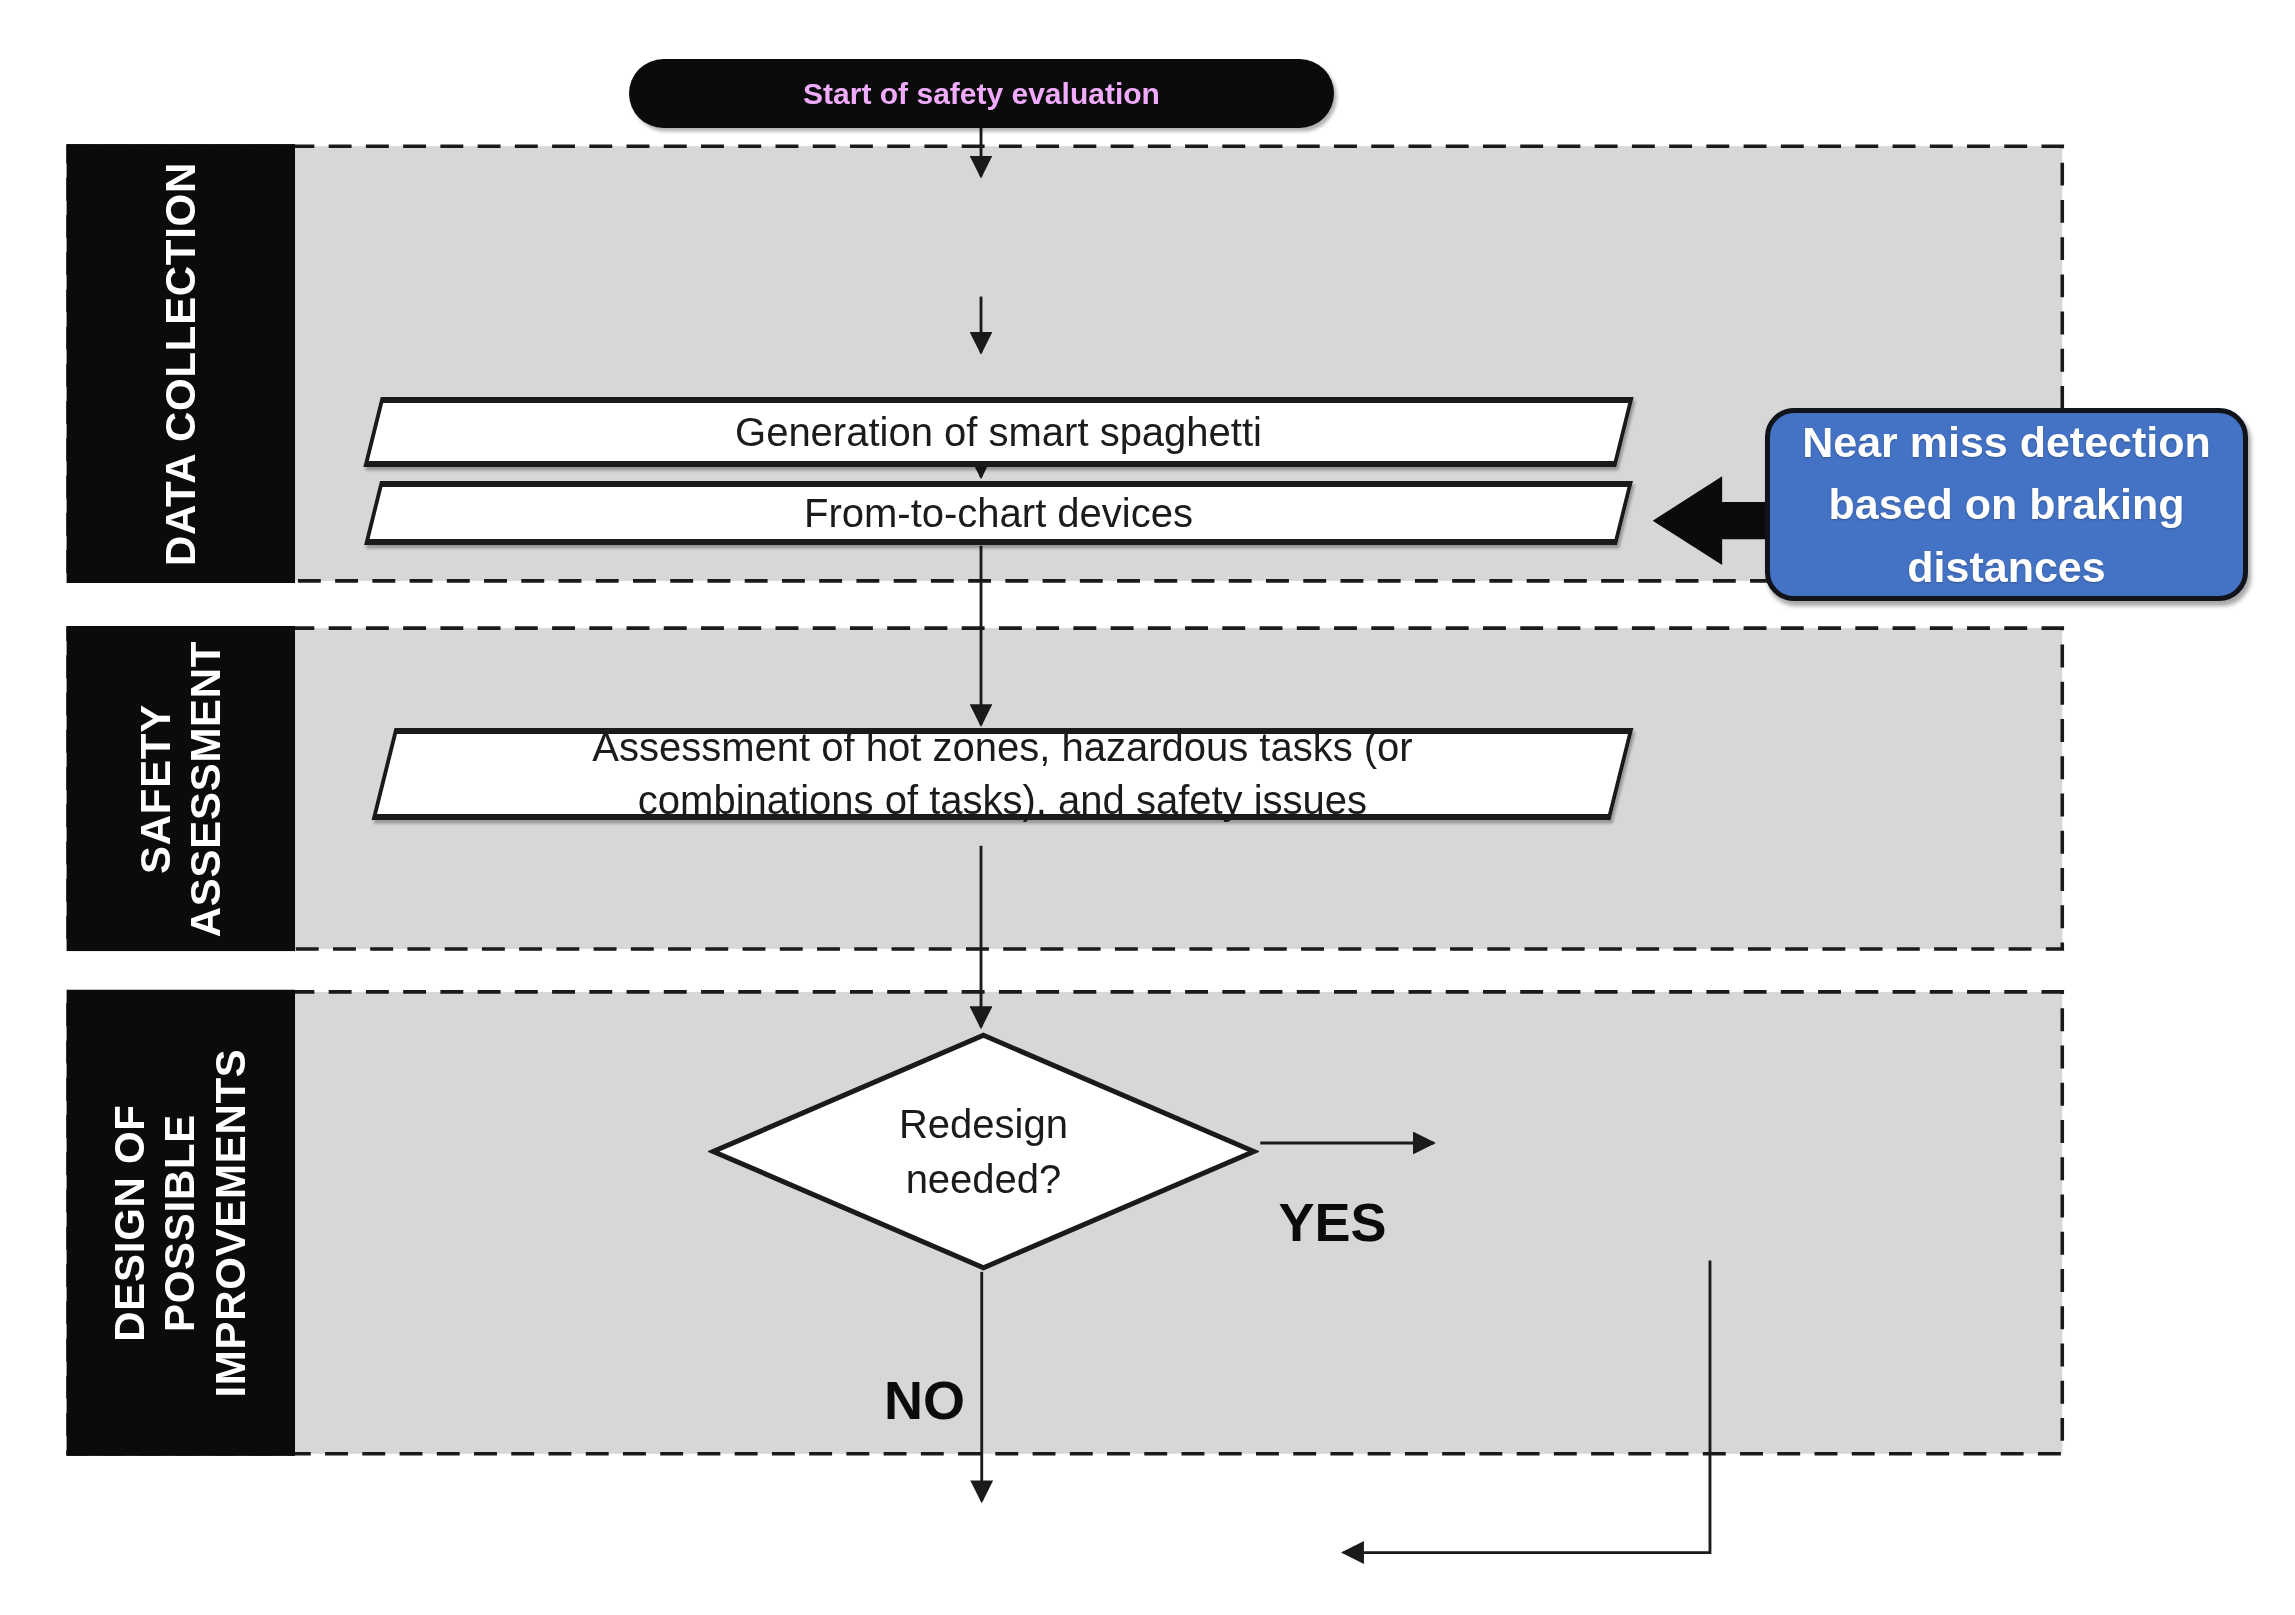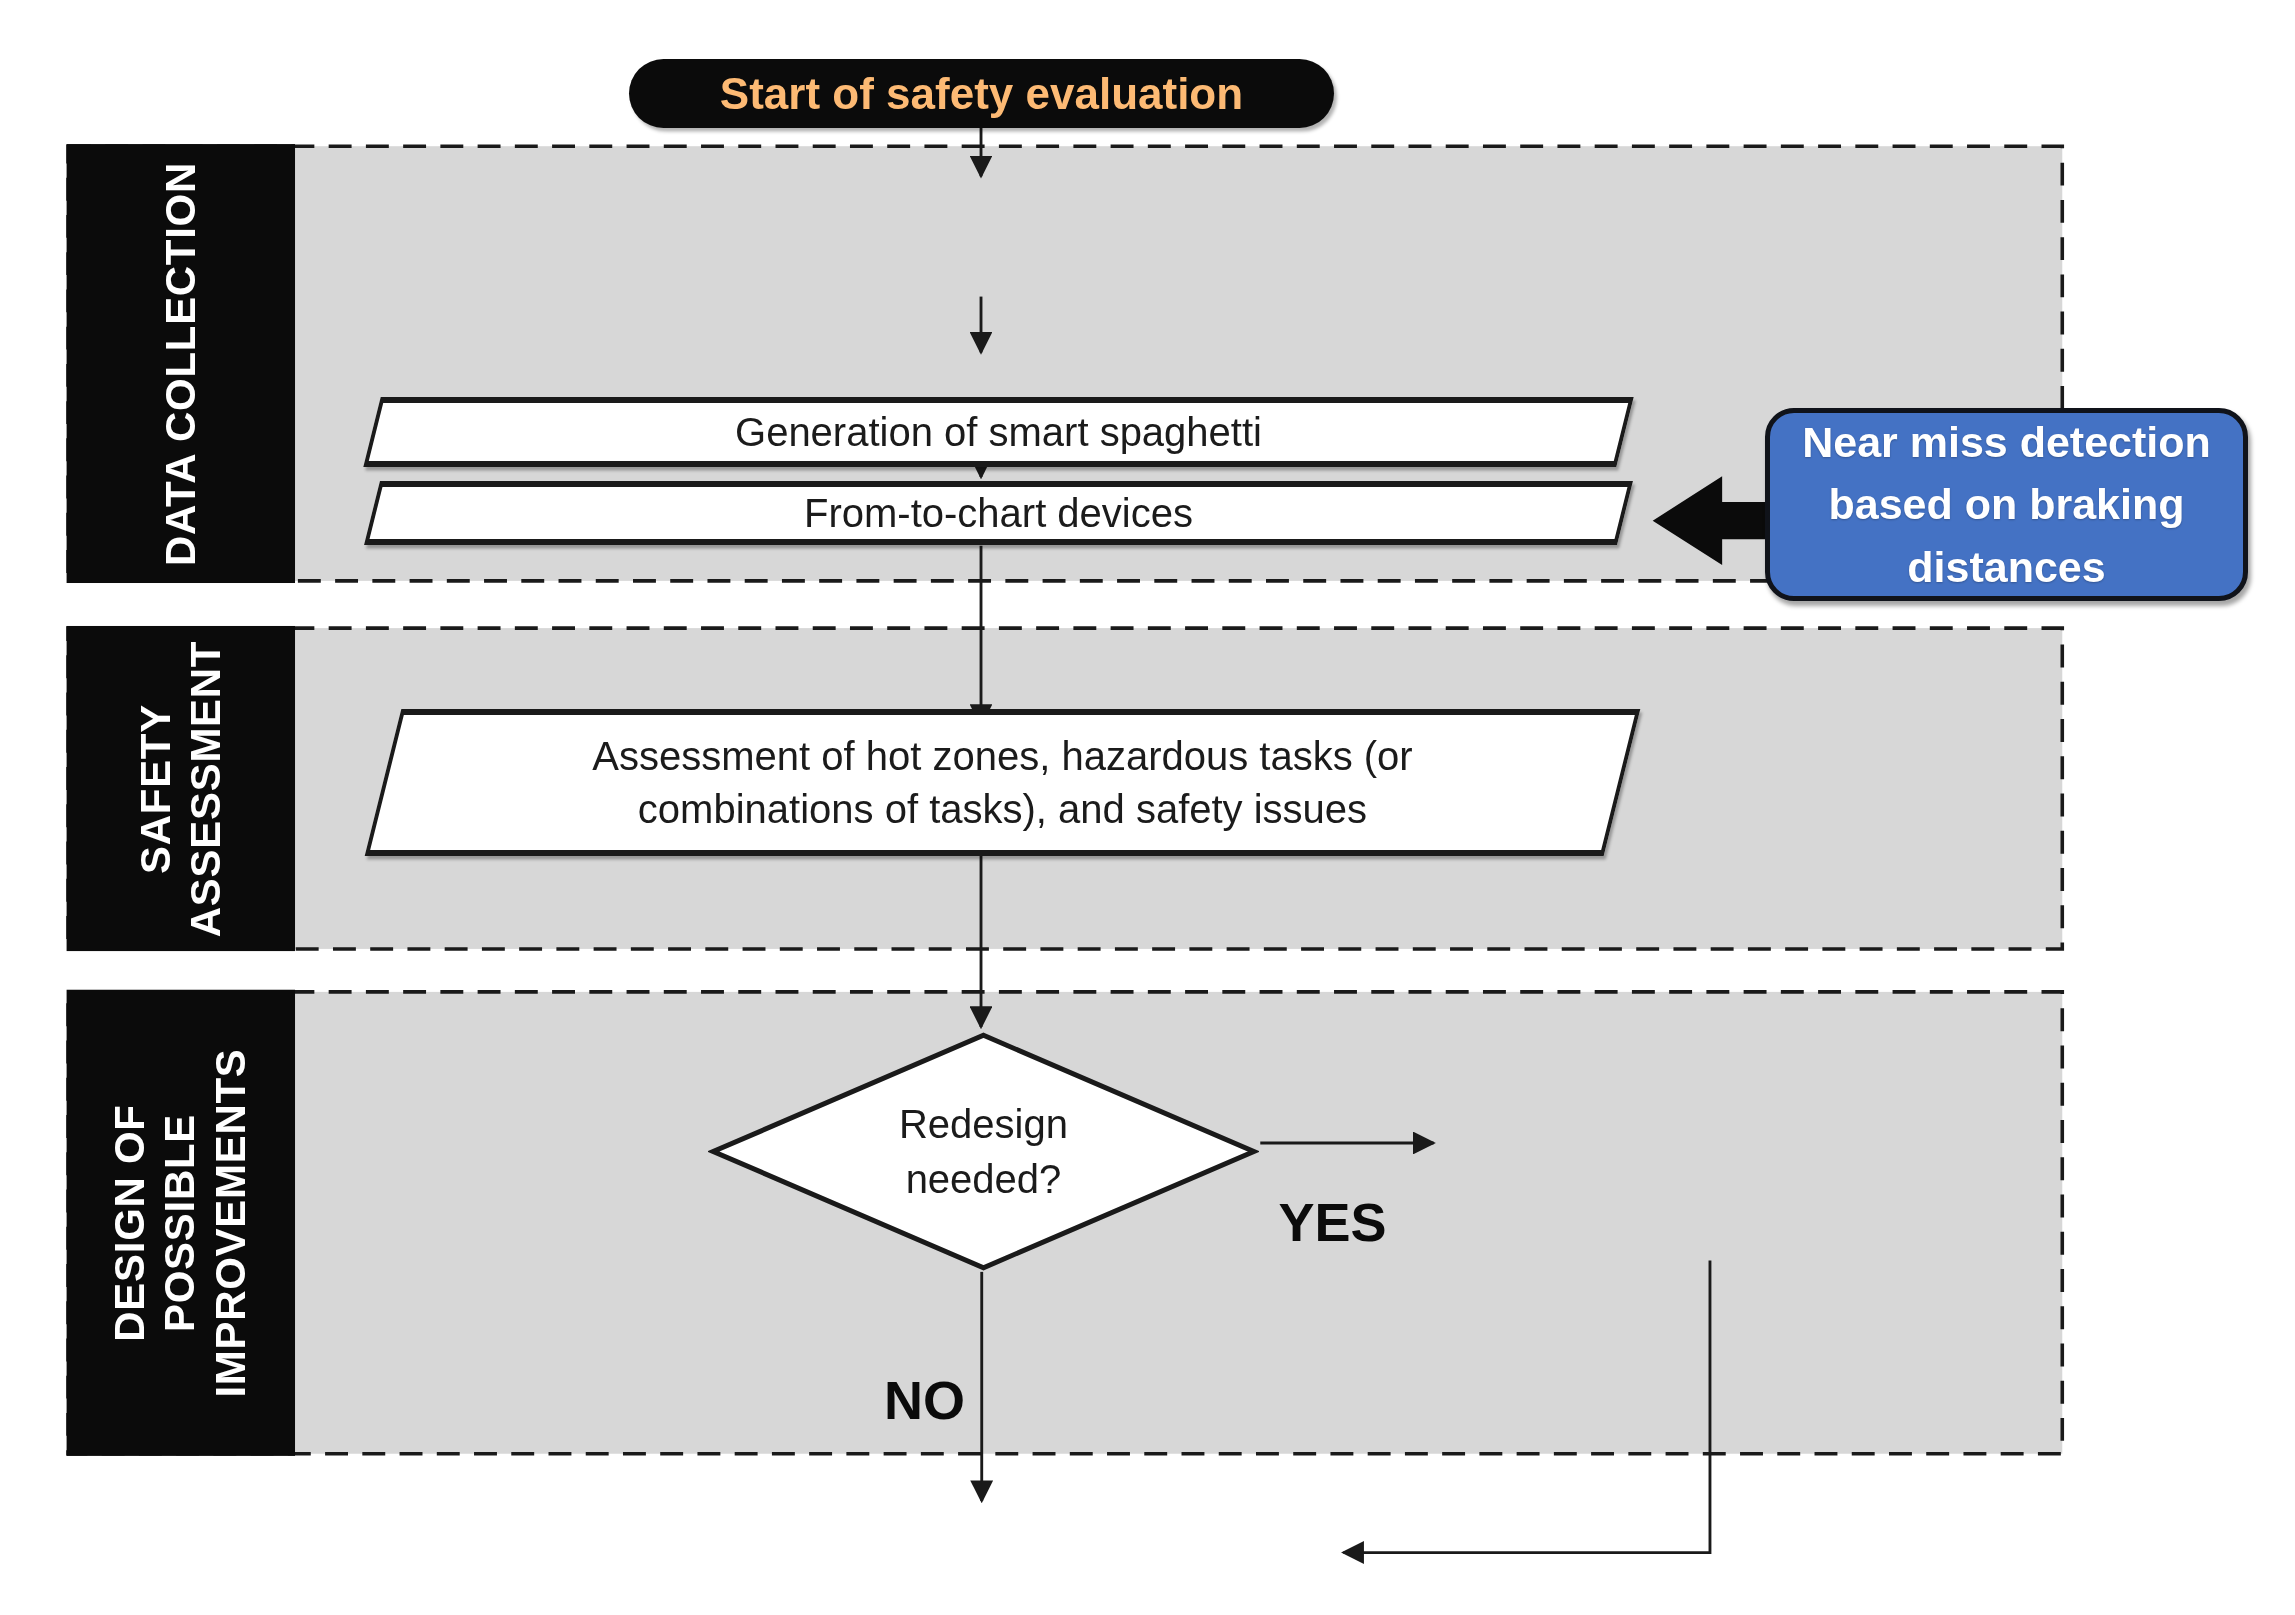--- a/index.html
+++ b/index.html
@@ -28,21 +28,21 @@
   .vlabel-box{z-index:3;}
   .vlabel-box .rot{
     position:absolute;left:50%;top:50%;
     transform:translate(-50%,-50%) rotate(-90deg);
     width:max-content;white-space:pre-line;text-align:center;
     color:#fff;font-weight:bold;font-size:42px;line-height:1.2;letter-spacing:0.7px;
   }
   .pill{
     background:var(--node-black);border-radius:716px;
     display:flex;align-items:center;justify-content:center;
-    color:#fdba74;font-weight:bold;font-size:44px;
+    color:#f0abfc;font-weight:bold;font-size:30px;
     box-shadow:2.9px 3.6px 3.6px rgba(0,0,0,0.3);
   }
   .para{z-index:2;}
   .para .fill{
     position:absolute;inset:0;background:#fff;
     border:4.3px solid var(--line-black);border-top-width:6.4px;border-bottom-width:6.4px;
     transform:skewX(-14deg);
     box-shadow:2.9px 3.6px 2.9px rgba(0,0,0,0.3);
   }
   .para.lean20 .fill{transform:skewX(-20deg);}
@@ -122,21 +122,21 @@
   <div class="abs para" style="left:372px;top:357px;width:1253px;height:70px;margin-top:40px;">
     <div class="fill"></div>
     <div class="ptext">Generation of smart spaghetti</div>
   </div>
 
   <div class="abs para" style="left:372px;top:481px;width:1253px;height:64px;">
     <div class="fill"></div>
     <div class="ptext">From-to-chart devices</div>
   </div>
 
-  <div class="abs para" style="left:383px;top:709px;width:1239px;height:147px;">
+  <div class="abs para" style="left:383px;top:728px;width:1239px;height:92px;">
     <div class="fill"></div>
     <div class="ptext">Assessment of hot zones, hazardous tasks (or
 combinations of tasks), and safety issues</div>
   </div>
 
 
   <div class="abs diamond-box" style="left:708px;top:1031px;width:551px;height:241px;">
     <svg width="551" height="241" viewBox="0 0 770 337">
       <polygon points="385,6 763,168.5 385,331 7,168.5" fill="#FFFFFF" stroke="#1A1A1A" stroke-width="7"></polygon>
     </svg>

